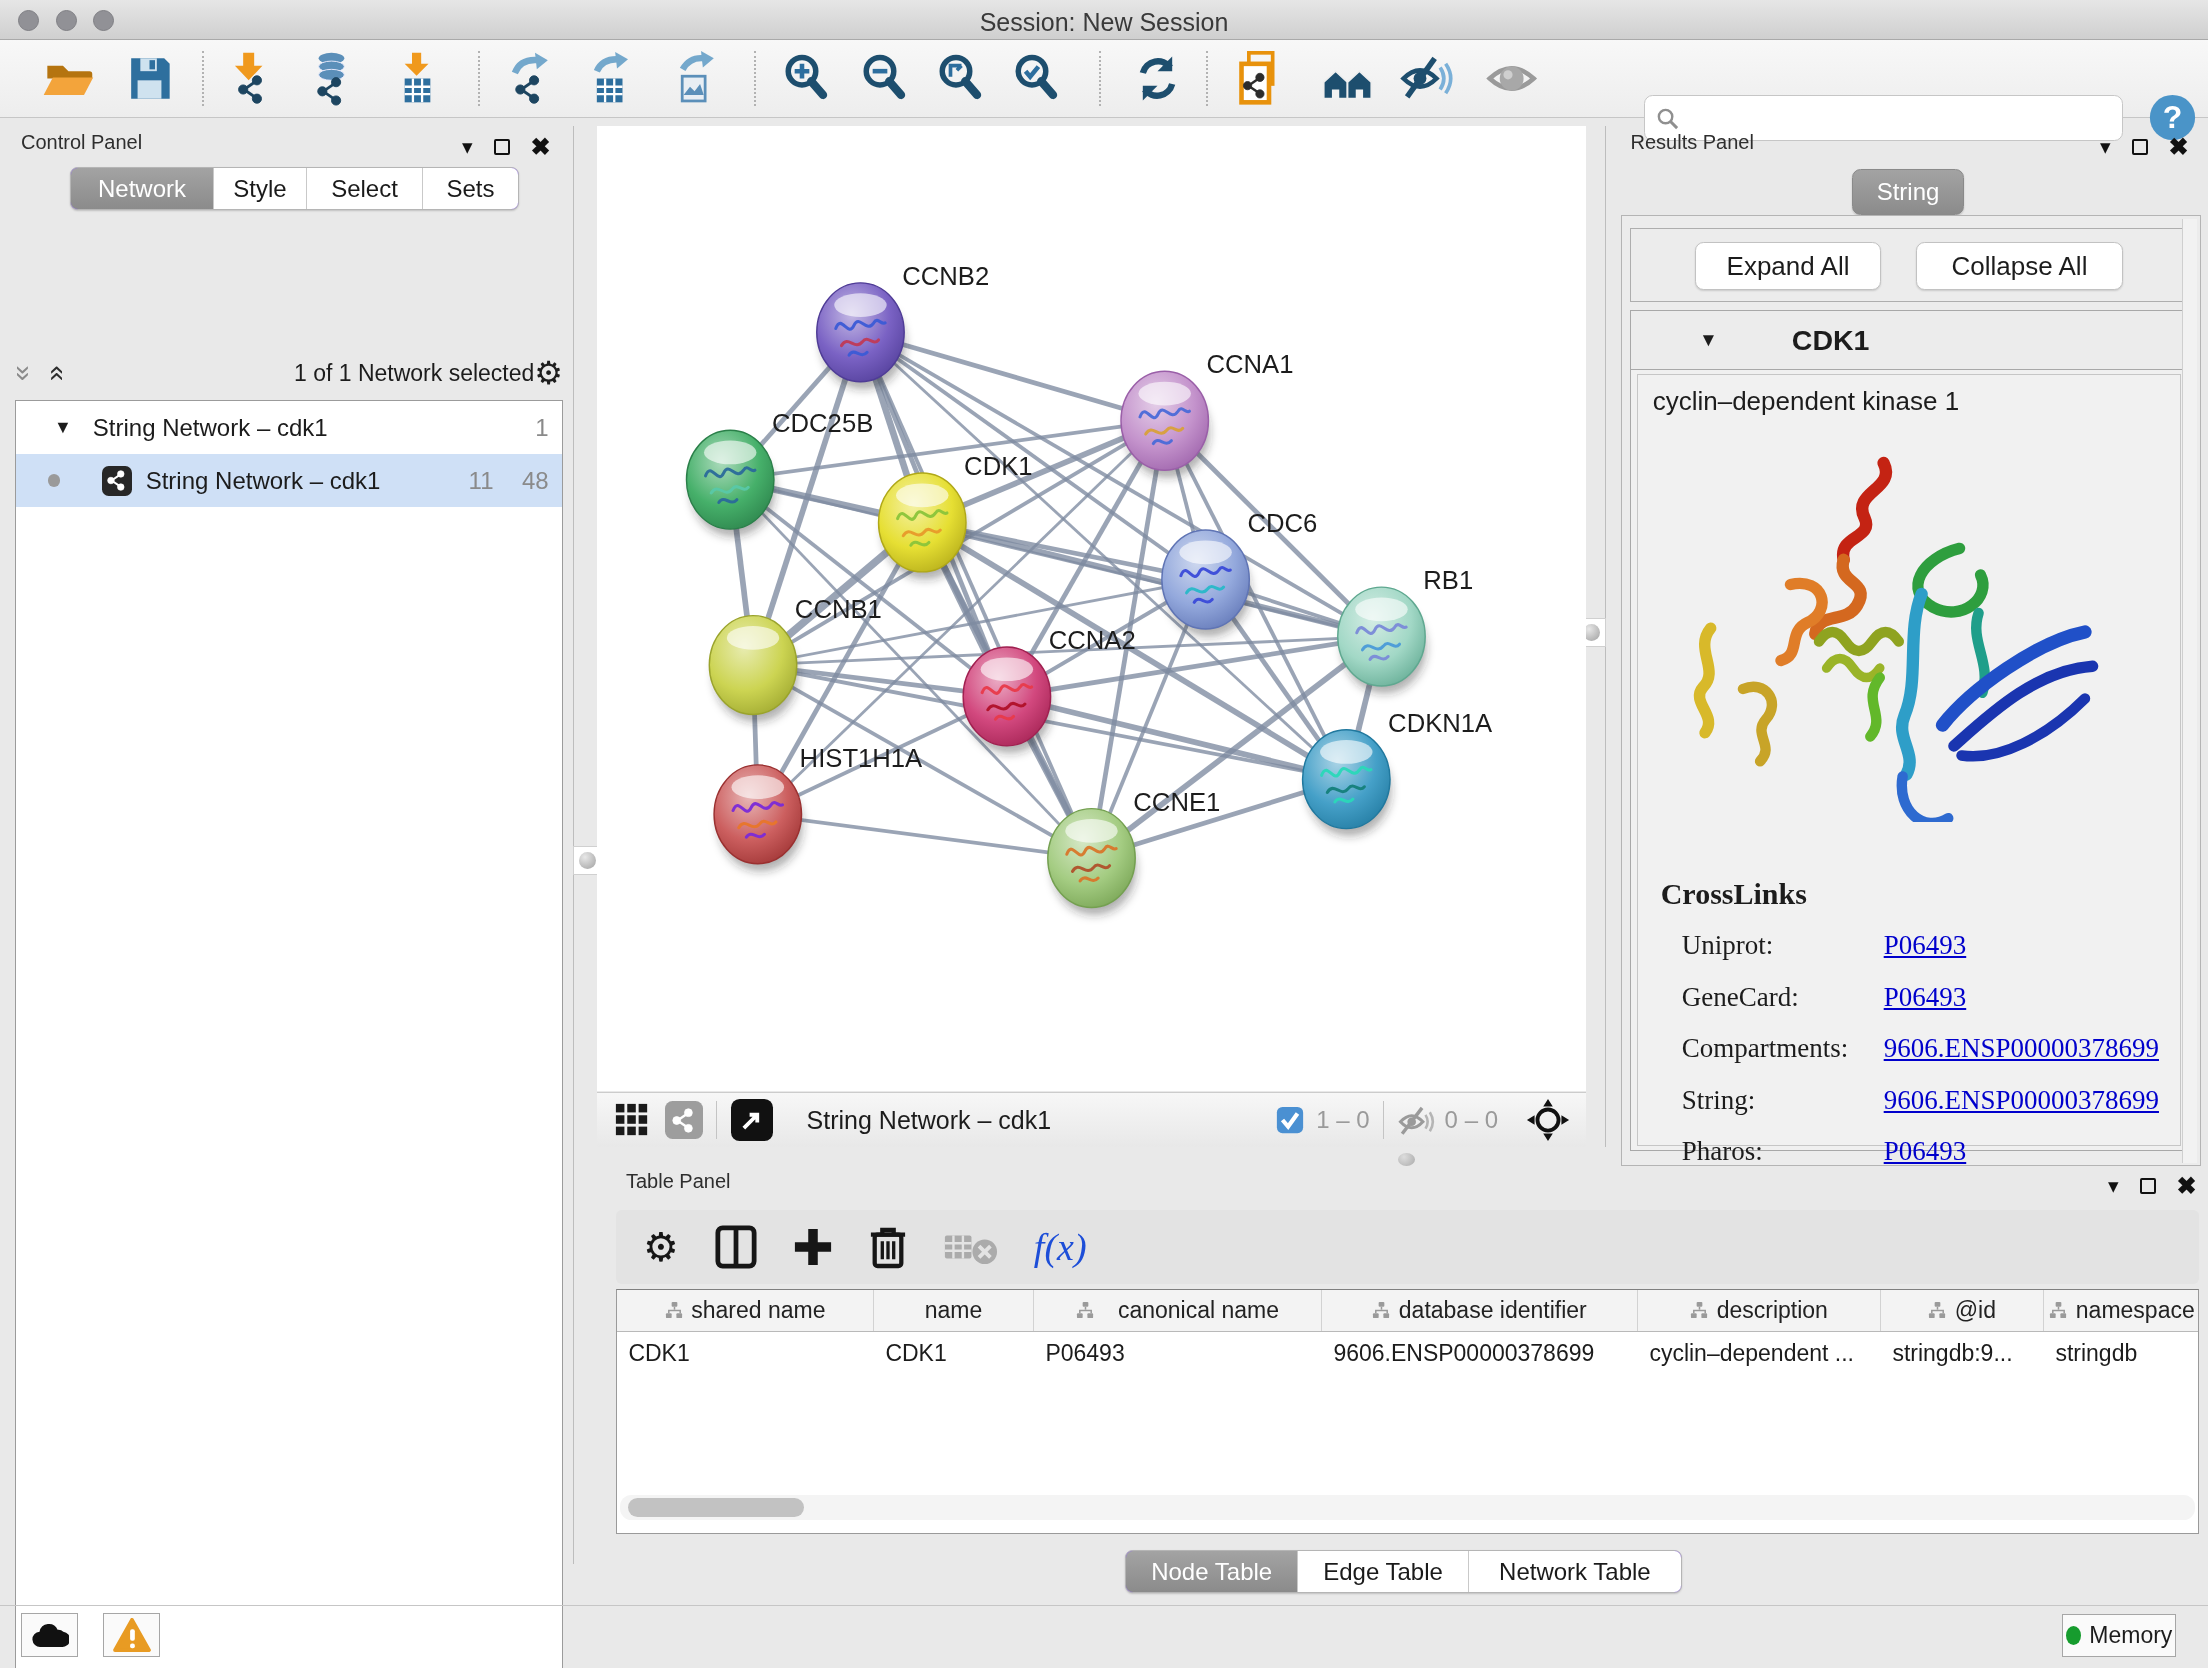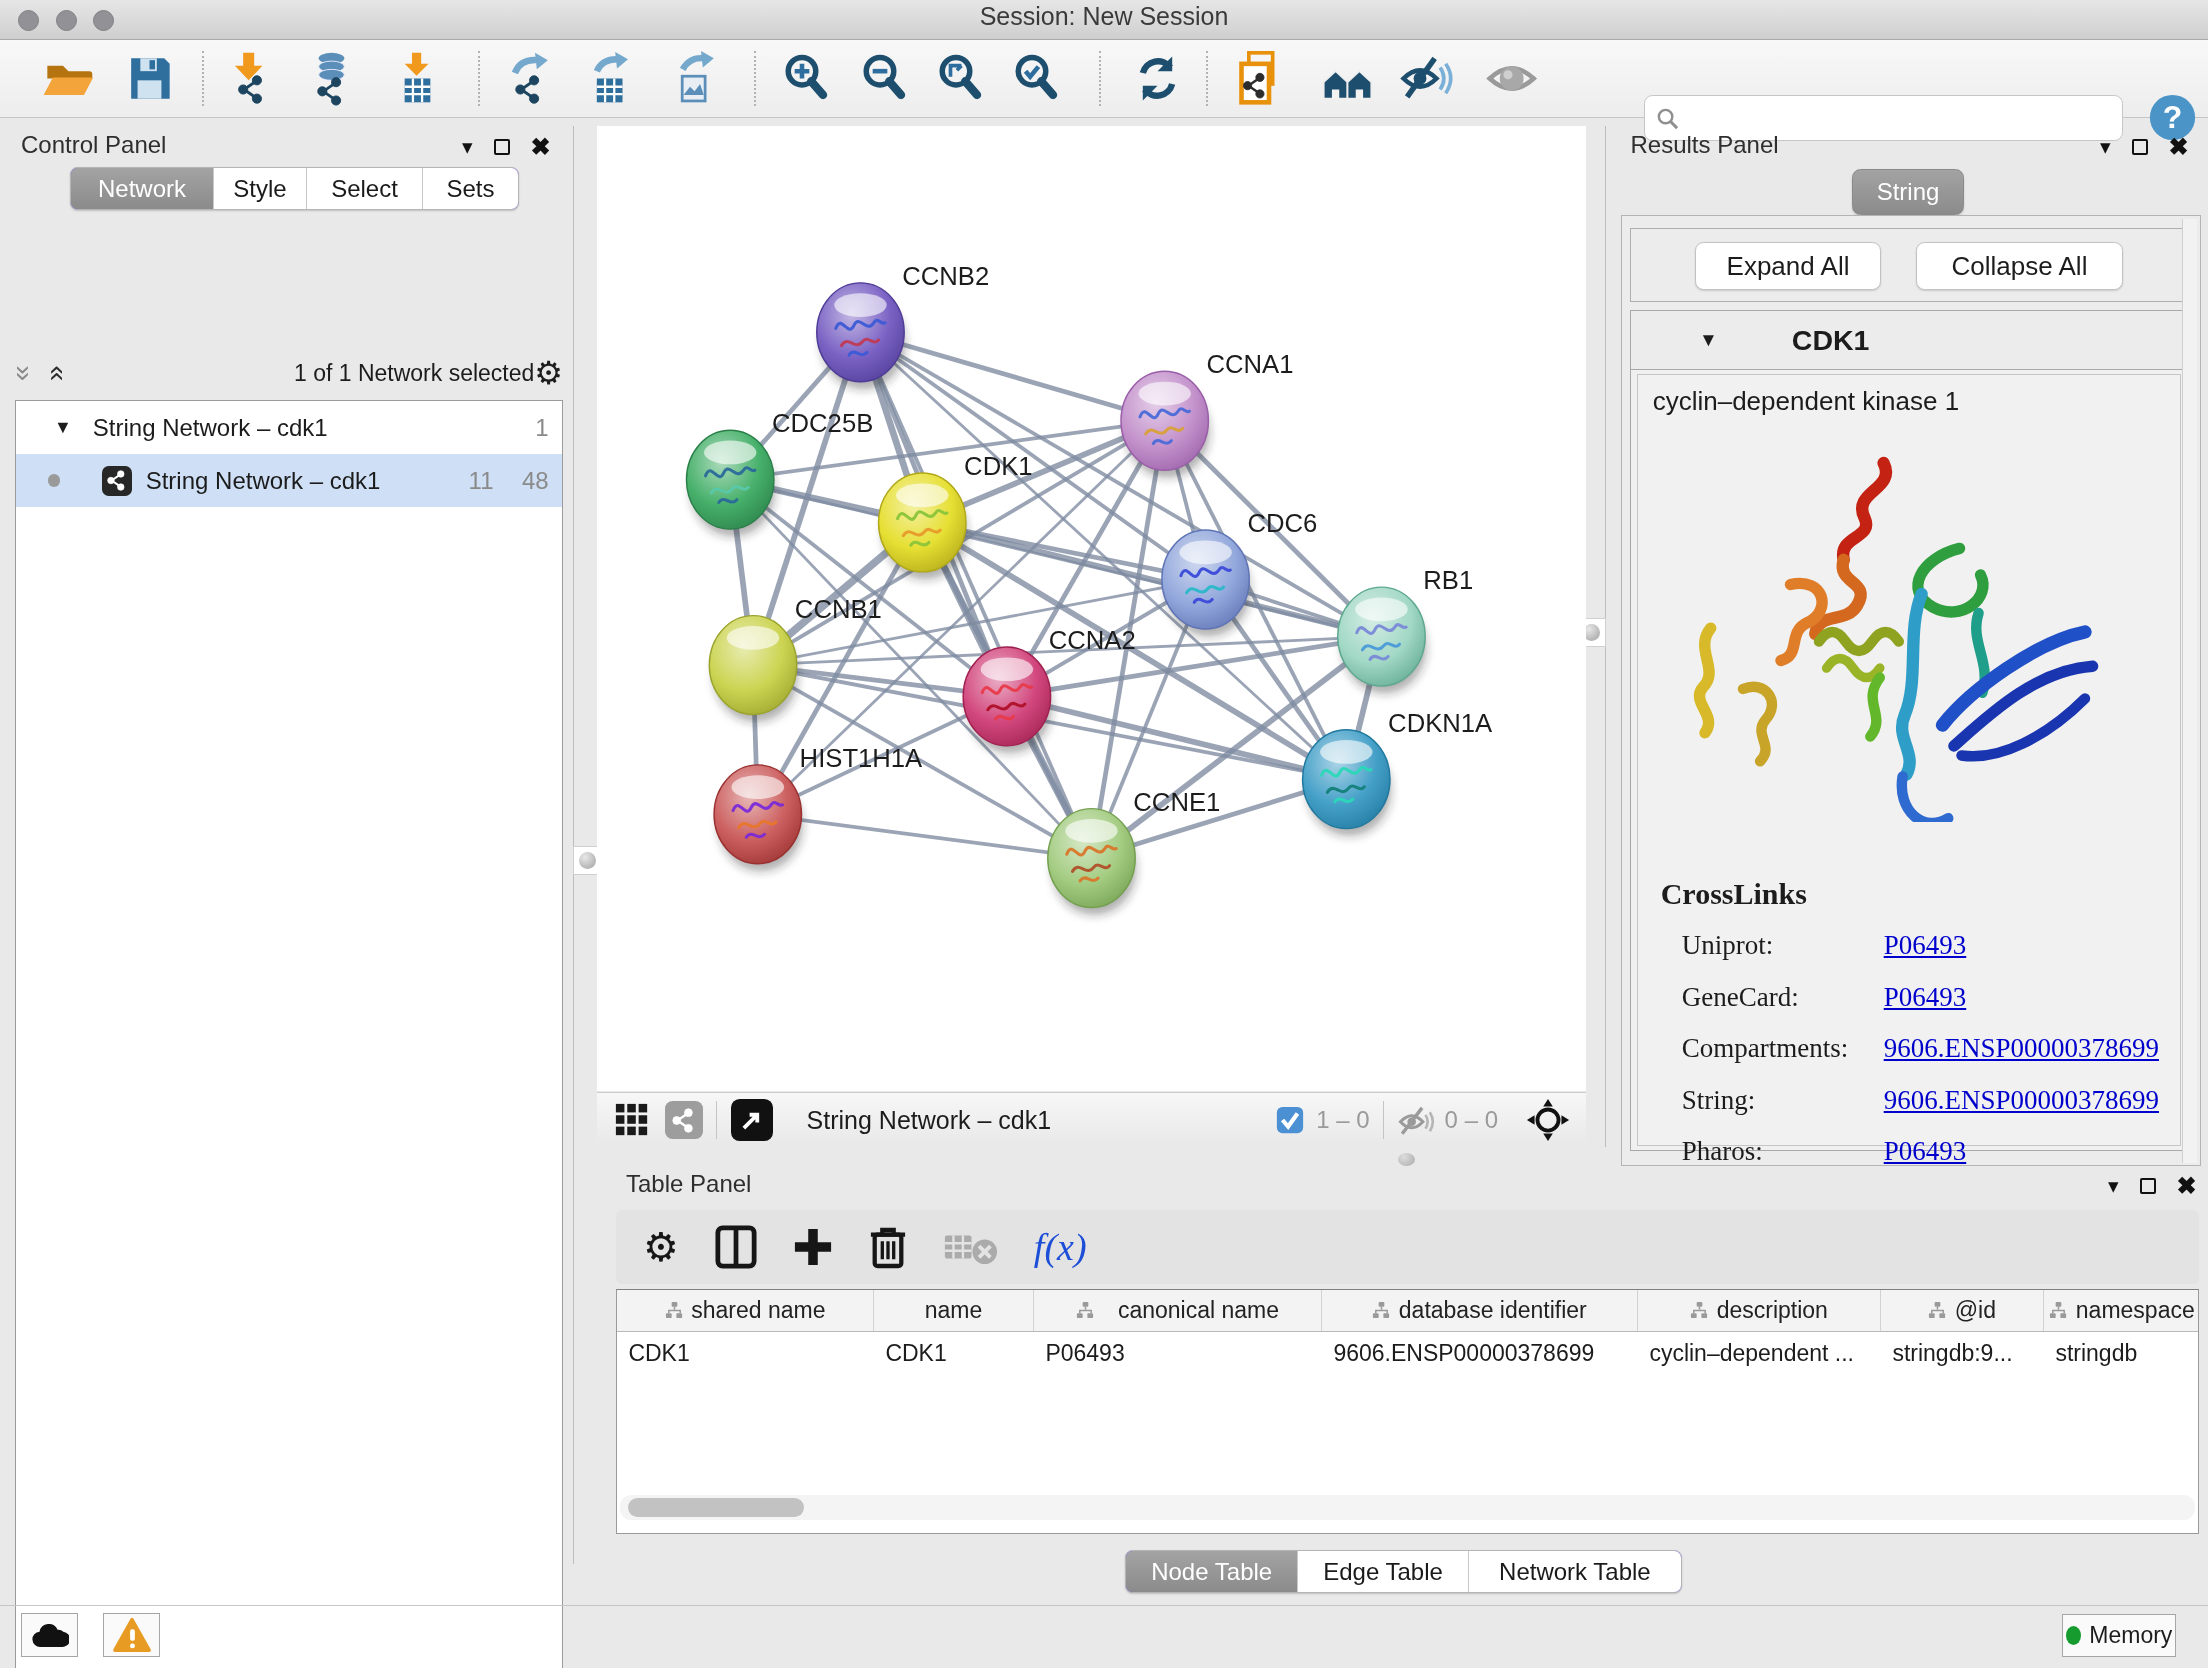--- a/index.html
+++ b/index.html
@@ -3,31 +3,31 @@
 <meta charset="utf-8">
 <style>
   * { margin:0; padding:0; box-sizing:border-box; }
   html,body { width:2208px; height:1668px; }
   body { font-family:"Liberation Sans", sans-serif; background:#e9e9e9; position:relative; overflow:hidden; color:#1c1c1c; }
   .abs { position:absolute; }
 
   
   .titlebar { left:0; top:0; width:2208px; height:40px; background:linear-gradient(#e6e6e6,#cfcfcf); border-bottom:1px solid #a9a9a9; }
   .tl-btn { width:21px; height:21px; border-radius:50%; background:#919196; border:1px solid #7f7f84; top:9.5px; }
-  .win-title { width:100%; text-align:center; top:2px; font-size:25px; color:#3a3a3a; }
+  .win-title { width:100%; text-align:center; top:8px; font-size:25px; color:#3a3a3a; }
 
   
   .toolbar { left:0; top:40px; width:2208px; height:78px; background:linear-gradient(#f8f8f8,#ededed); border-bottom:1px solid #c6c6c6; }
   .tb-ic { top:11.4px; width:55px; height:55px; cursor:pointer; }
   .tb-sep { top:11.4px; width:0; height:55px; border-left:2.9px dotted #b2b2b2; }
   .search-box { left:1644px; top:55px; width:479px; height:46px; background:#fff; border:1.9px solid #c6c6c6; border-radius:8.6px; display:flex; align-items:center; padding-left:9.5px; }
   .search-input { border:none; outline:none; font-size:23px; width:418px; background:transparent; font-family:"Liberation Sans",sans-serif; }
 
   
-  .panel-title { font-size:24px; color:#2e2e2e; }
+  .panel-title { font-size:20px; color:#2e2e2e; }
   .pw-btns { display:flex; align-items:center; gap:21px; }
   .pw-tri { font-size:21px; color:#111; }
   .pw-sq { width:16px; height:16px; border:2.4px solid #111; border-radius:1.9px; }
   .pw-x { font-size:24px; font-weight:bold; color:#111; }
 
   .seg { display:flex; border:1px solid #b5b5b5; border-radius:7.6px; background:#8b5cf6; overflow:hidden; box-shadow:0 1px 1.9px rgba(0,0,0,.18); }
   .seg-item { font-size:24px; padding:6.7px 0; text-align:center; border-right:1px solid #c9c9c9; color:#1a1a1a; cursor:pointer; background:#fff; }
   .seg-item:last-child { border-right:none; }
   .seg-item.sel { background:linear-gradient(#a3a3a3,#8b8b8b); color:#fff; }
 

